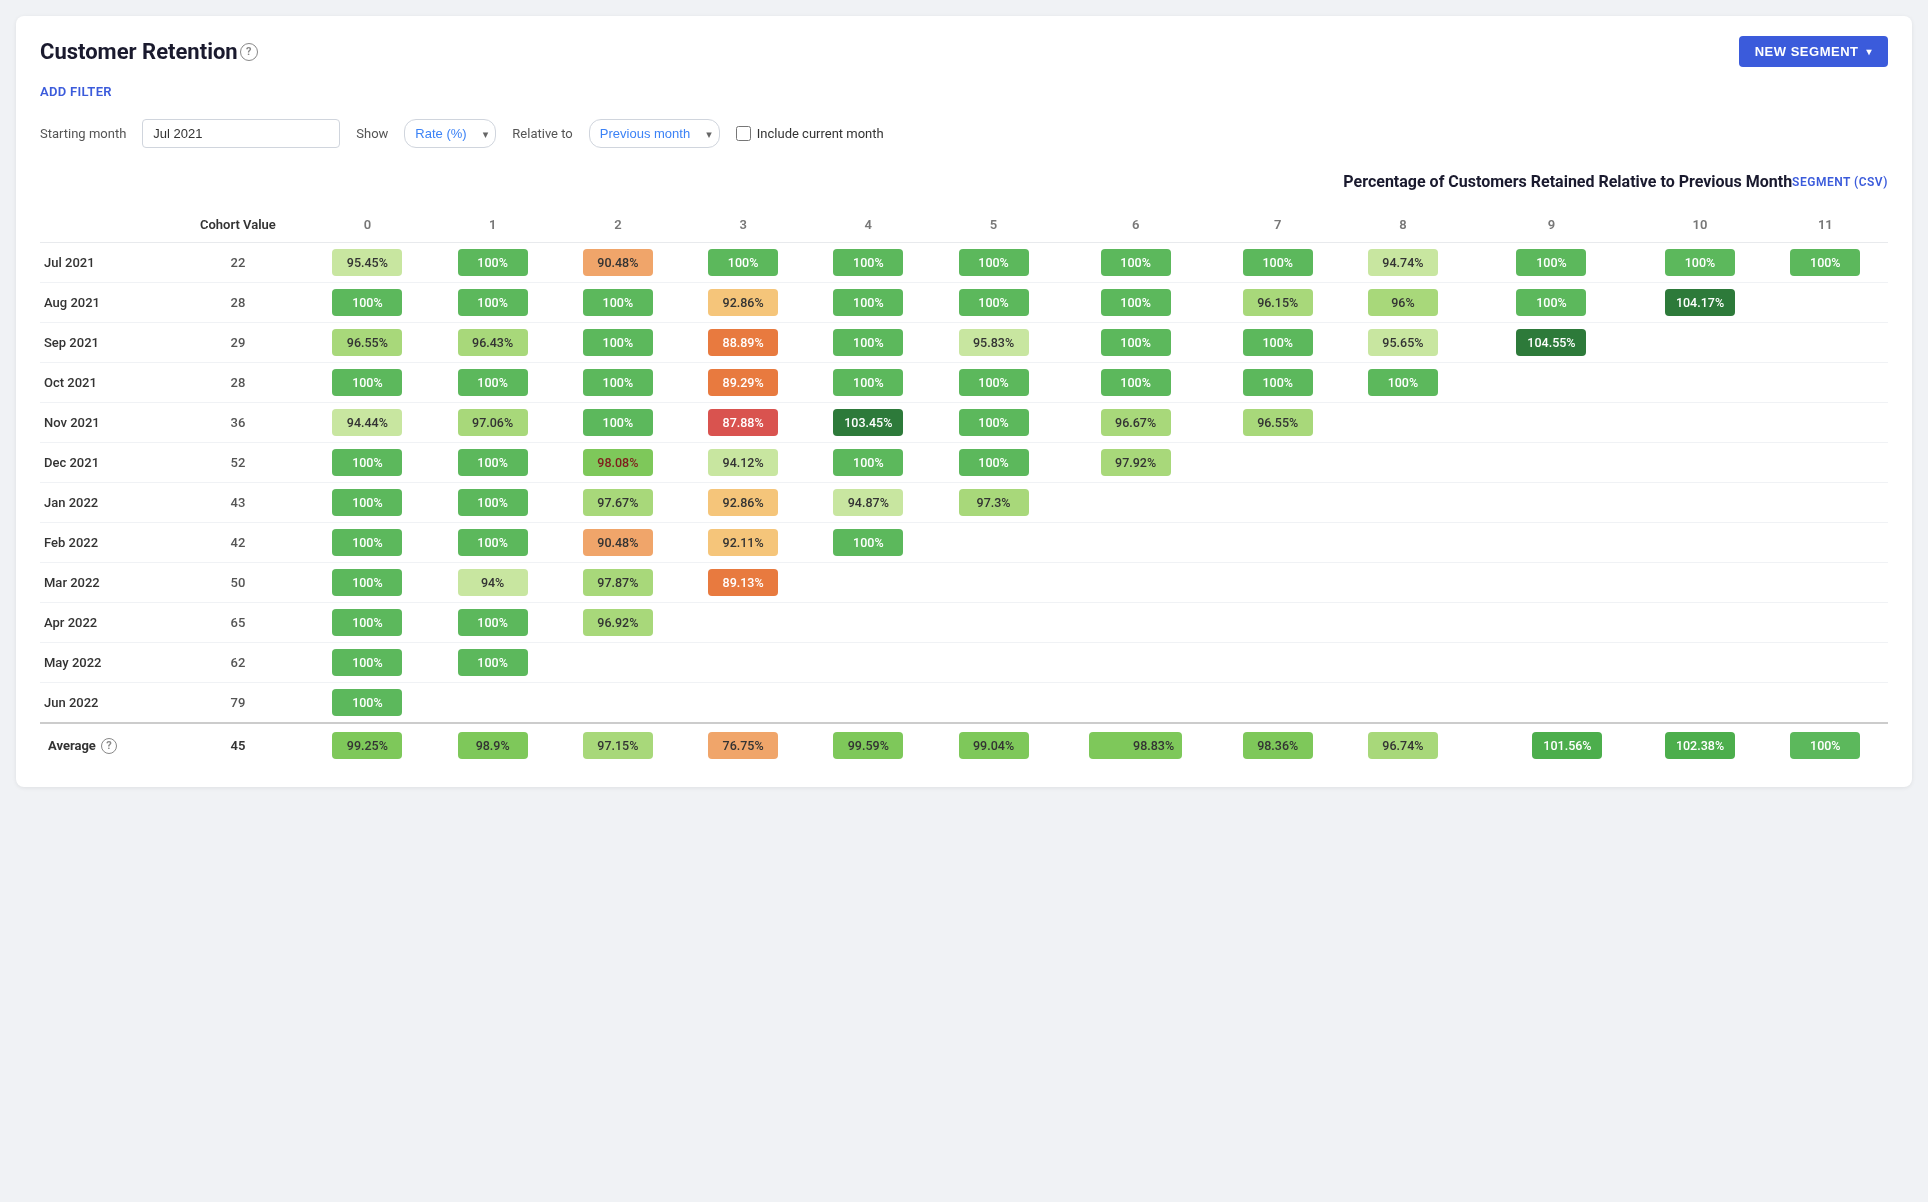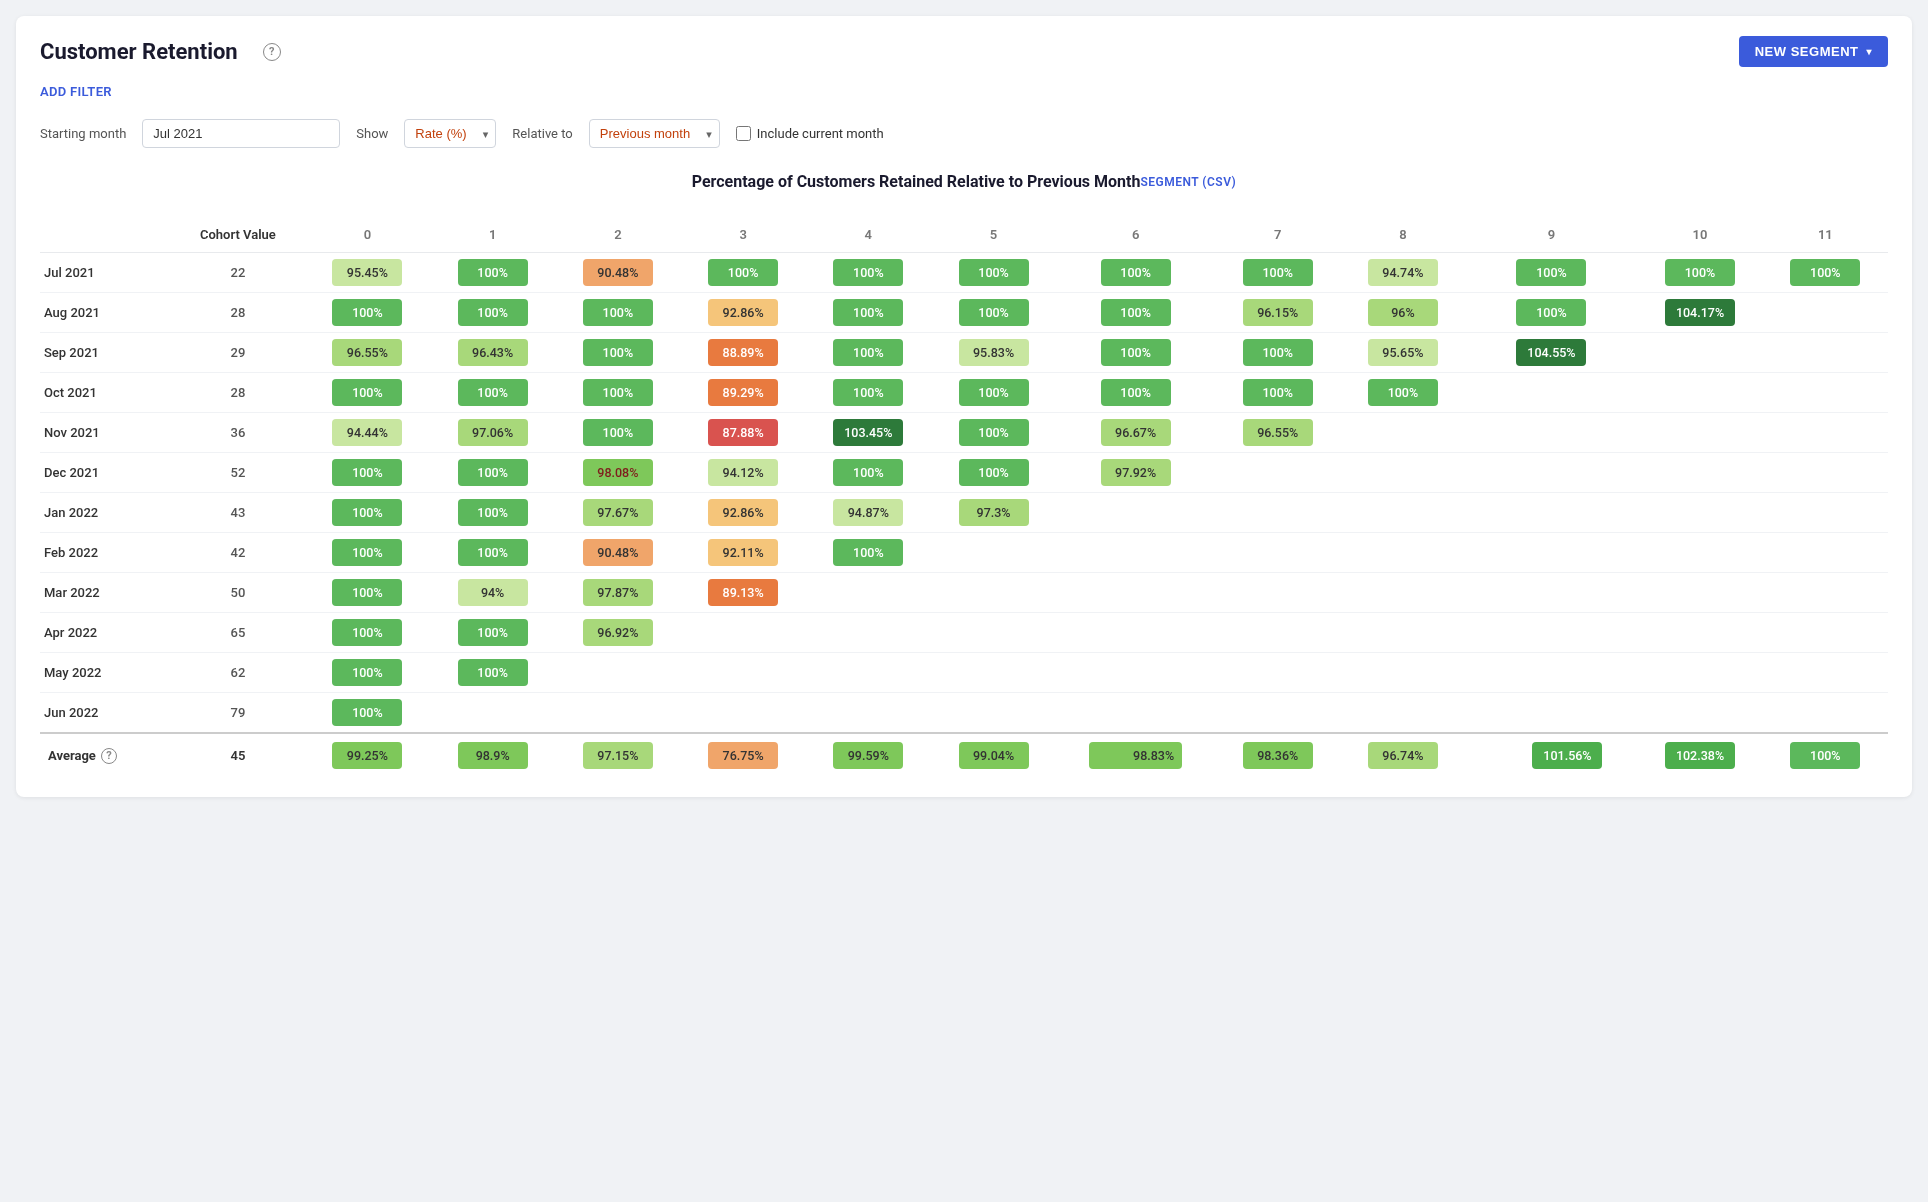--- a/index.html
+++ b/index.html
@@ -21,21 +21,21 @@
       align-items: center;
       justify-content: space-between;
       margin-bottom: 16px;
     }
     .page-title {
       font-size: 22px;
       font-weight: 700;
       color: #1a1a2e;
       display: flex;
       align-items: center;
-      gap: 25px;
+      gap: 2px;
     }
     .help-icon {
       width: 18px; height: 18px;
       border-radius: 50%;
       border: 1.5px solid #888;
       display: inline-flex; align-items: center; justify-content: center;
       font-size: 11px; color: #888; cursor: pointer;
     }
     .new-segment-btn {
       background: #3b5bdb;
@@ -77,24 +77,24 @@
     .control-input {
       border: 1.5px solid #d0d5dd;
       border-radius: 4px;
       padding: 6px 10px;
       font-size: 13px;
       color: #333;
       background: #fff;
     }
     .control-select {
       border: 1.5px solid #d0d5dd;
-      border-radius: 4px;
+      border-radius: 12px;
       padding: 6px 28px 6px 10px;
       font-size: 13px;
-      color: #c2410c;
+      color: #3b82f6;
       background: #fff;
       appearance: none;
       -webkit-appearance: none;
       cursor: pointer;
       position: relative;
     }
     .select-wrapper {
       position: relative;
       display: inline-block;
     }
@@ -117,22 +117,22 @@
       cursor: pointer;
     }
     .checkbox-label input[type="checkbox"] {
       width: 15px;
       height: 15px;
       cursor: pointer;
     }
     .section-header {
       display: flex;
       align-items: center;
-      justify-content: center;
-      margin-bottom: 26px;
+      justify-content: flex-end;
+      margin-bottom: 16px;
     }
     .section-title {
       font-size: 16px;
       font-weight: 700;
       color: #1a1a2e;
     }
     .export-link {
       color: #3b5bdb;
       font-size: 12px;
       font-weight: 600;

